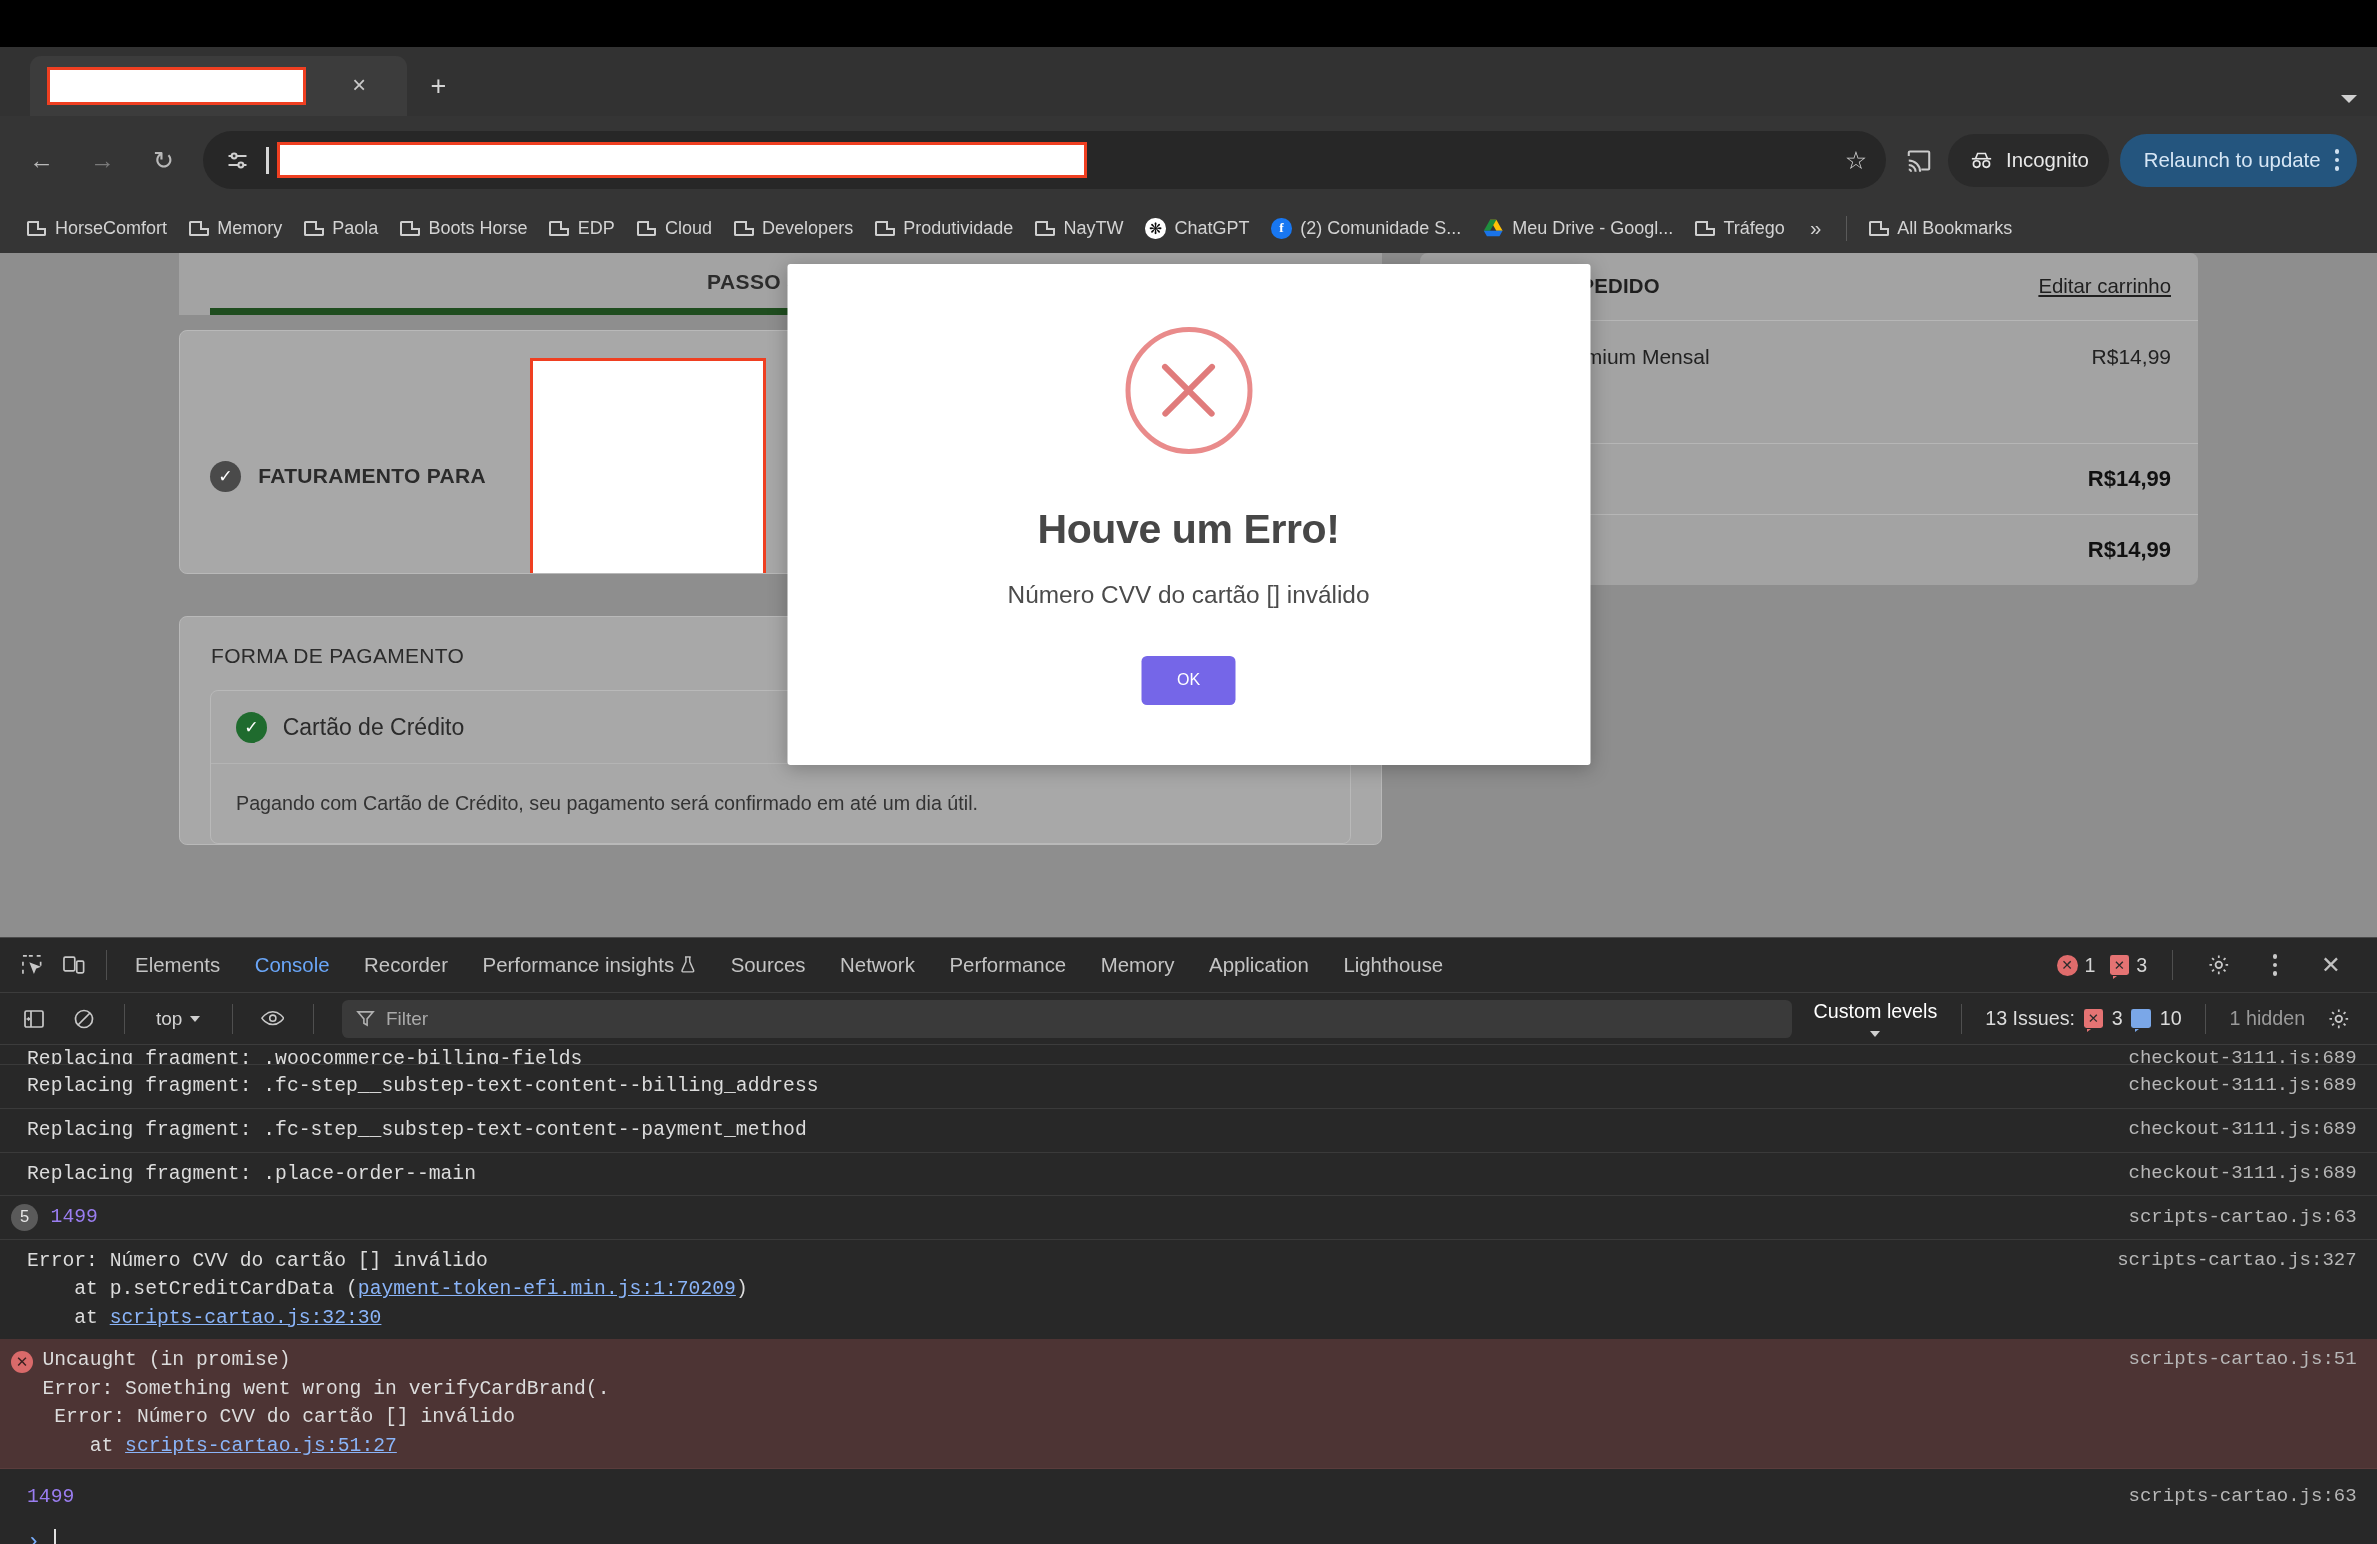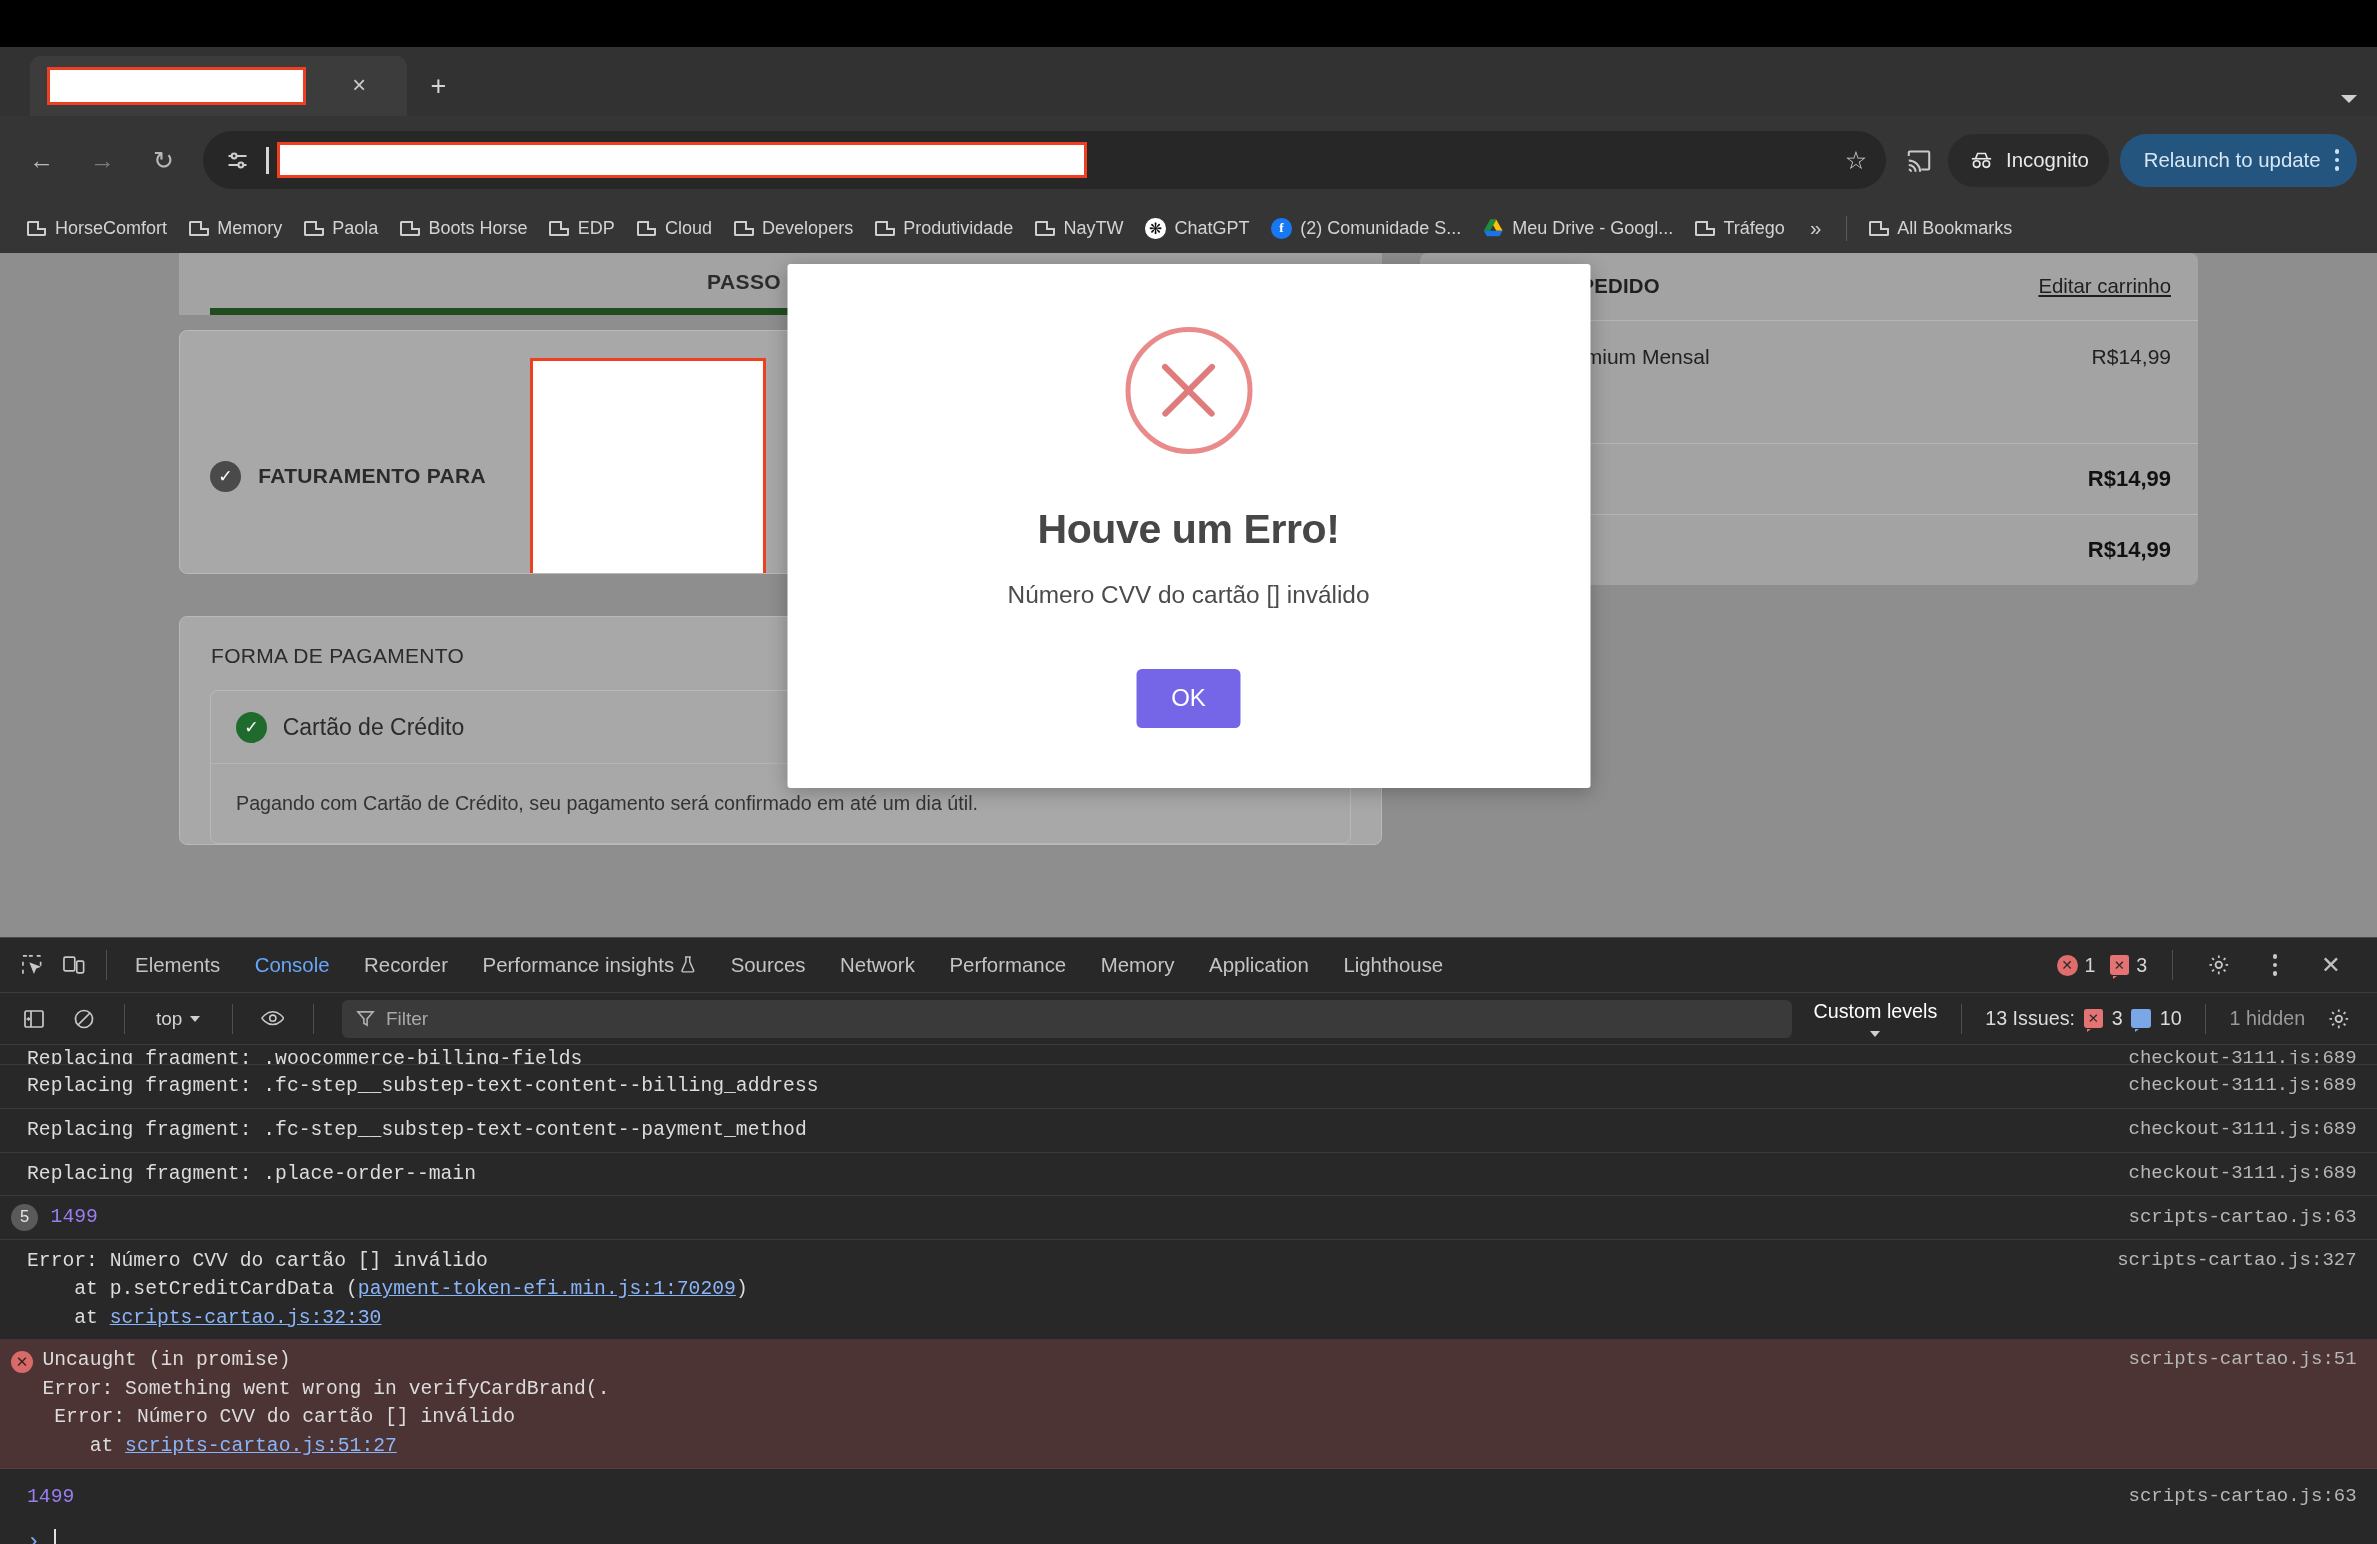--- a/index.html
+++ b/index.html
@@ -202,23 +202,23 @@
     width: 72px; height: 5.5px; background: #e07b7b; border-radius: 3.1px;
   }
   .modal-icon::before { transform: translate(-50%,-50%) rotate(45deg); }
   .modal-icon::after  { transform: translate(-50%,-50%) rotate(-45deg); }
   .modal-title {
     font-size: 41px; font-weight: bold; color: #474747;
     margin-top: 52px; letter-spacing: -0.4px;
   }
   .modal-text { font-size: 24.4px; color: #4b4b4b; margin-top: 28px; }
   .modal-ok {
-    margin-top: 60px; background: #7566e8; color: #fff;
+    margin-top: 47px; background: #7566e8; color: #fff;
     border: none; border-radius: 5.5px; padding: 15.7px 35px;
-    font-size: 24px; font-family: "Liberation Sans", sans-serif;
+    font-size: 16px; font-family: "Liberation Sans", sans-serif;
     cursor: pointer;
   }
 
   
   .dt { background: #282828; border-top: 0.8px solid #4a4a4a; }
   .dt-tabs {
     height: 55px; display: flex; align-items: center;
     padding: 0 11px; gap: 0; border-bottom: 0.8px solid #3c3c3c;
   }
   .dt-icon-btn {

